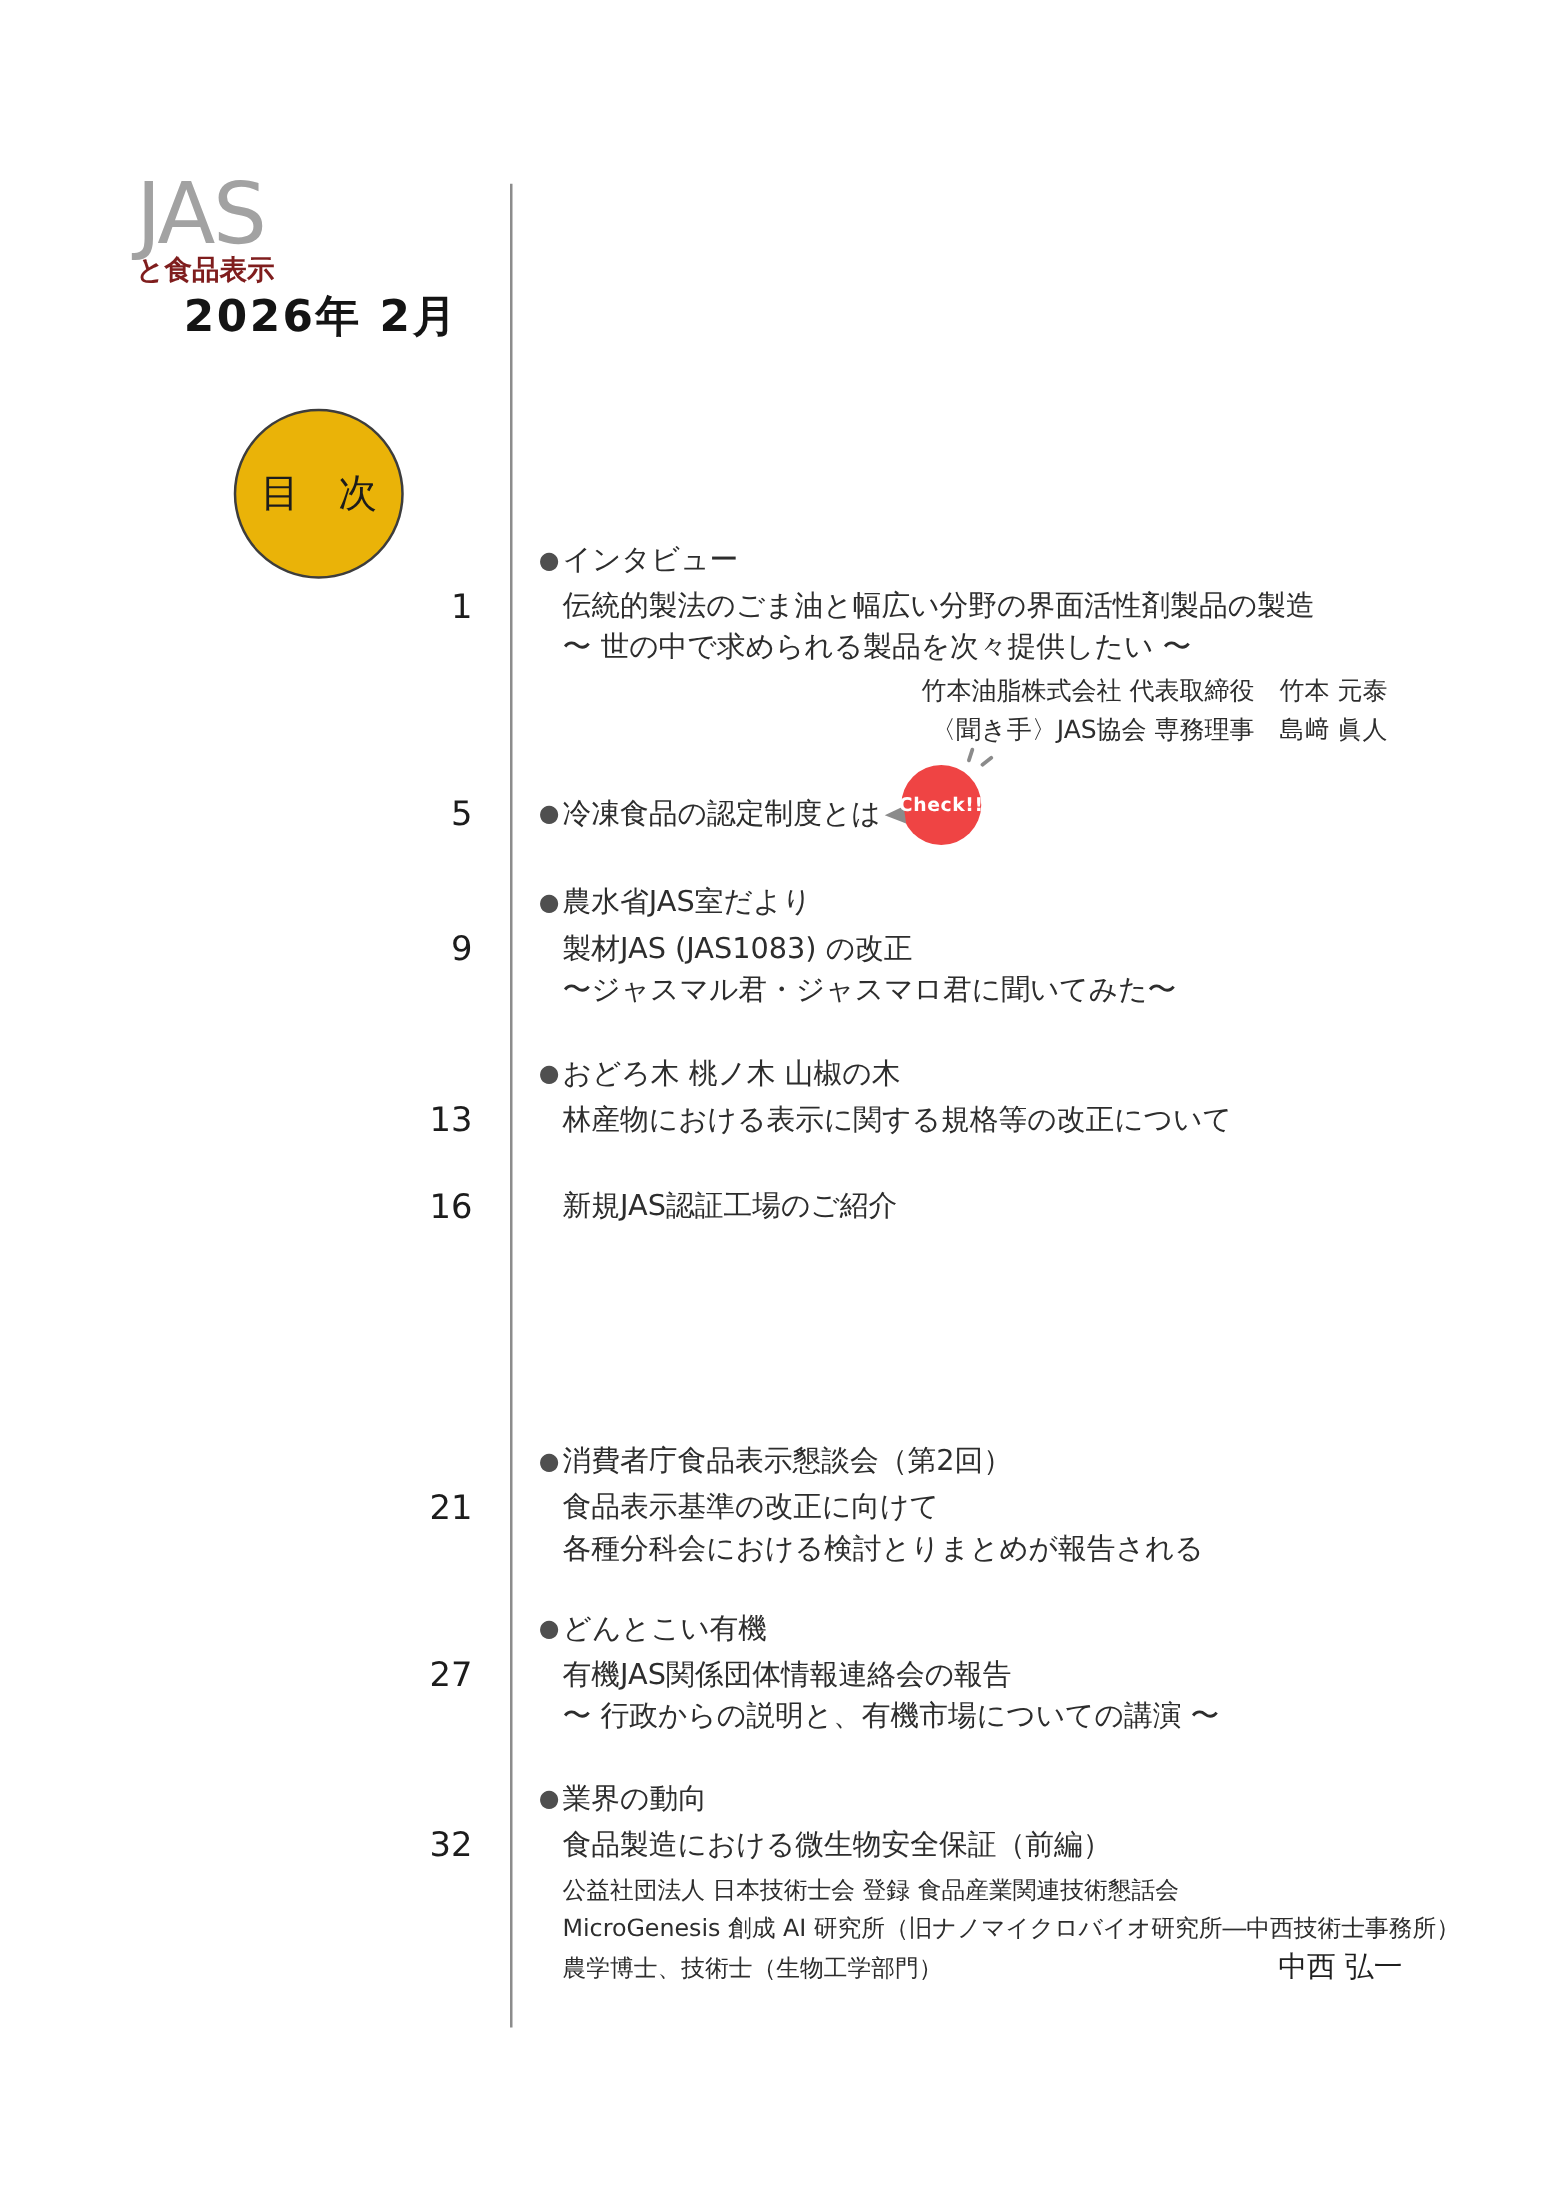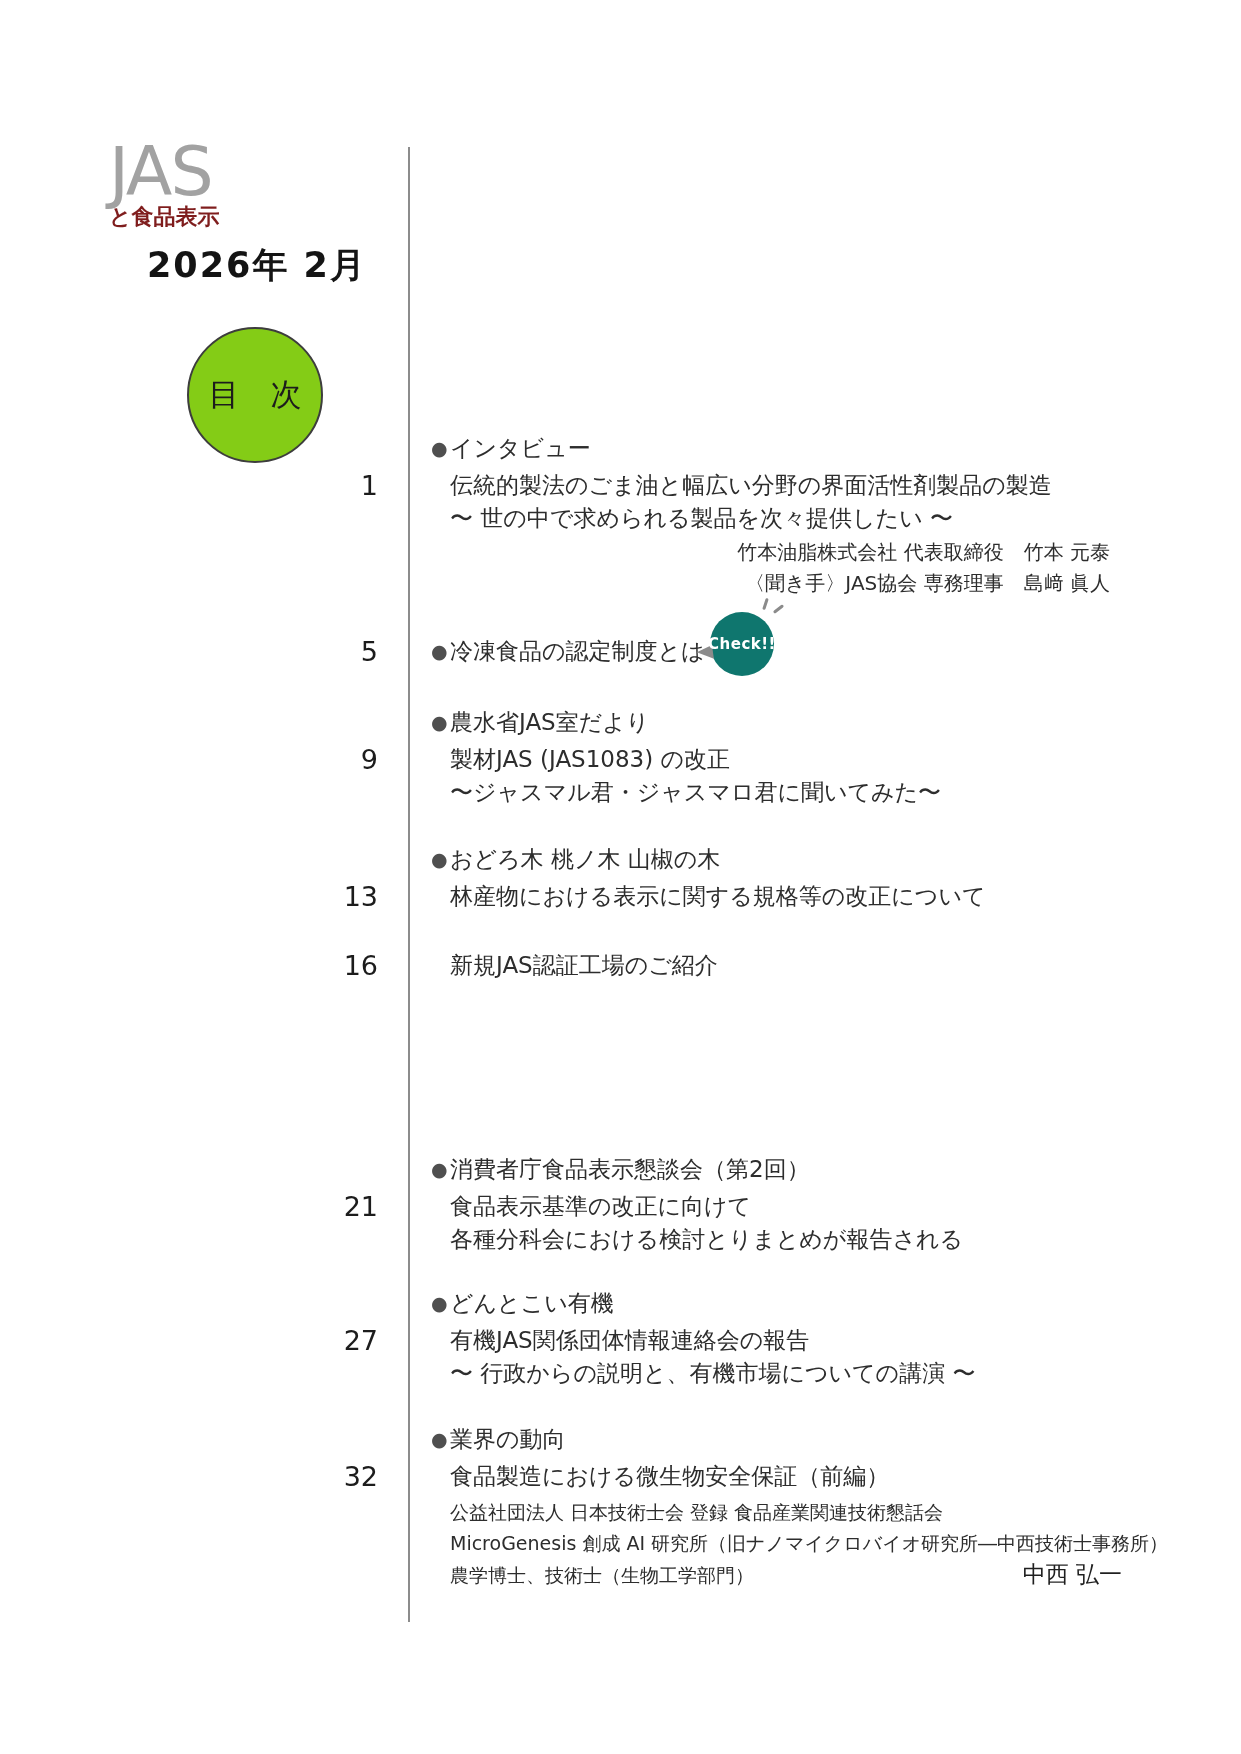--- a/index.html
+++ b/index.html
@@ -10,27 +10,27 @@
     margin:0 auto;
     background:#ffffff;
     font-family:"DejaVu Sans","Liberation Sans",sans-serif;
     color:#2d2d2d;
     overflow:hidden;
   }
   
   .masthead{position:absolute;left:103px;top:138px;display:flex;align-items:baseline;white-space:nowrap;flex-direction:column;}
   .logo-main{font-size:68px;line-height:1;color:#a2a2a2;letter-spacing:-2px;font-weight:400;}
   .logo-suffix{font-size:22px;line-height:1;color:#7f1d1d;margin-left:6px;font-weight:600;}
-  .issue{position:absolute;left:147px;top:230px;font-size:35px;font-weight:700;color:#141414;letter-spacing:2px;white-space:nowrap;margin-top:12px;}
+  .issue{position:absolute;left:147px;top:230px;font-size:35px;font-weight:700;color:#141414;letter-spacing:2px;white-space:nowrap;}
   
   .toc-circle{
     position:absolute;left:187px;top:327px;width:136px;height:136px;
     border:2px solid #3d3d3d;border-radius:50%;
     display:flex;align-items:center;justify-content:center;
-    box-sizing:border-box;background:#84cc16;
+    box-sizing:border-box;background:#eab308;
   }
   .toc-circle span{font-size:31px;color:#1c1c1c;white-space:pre;}
   
   .divider{position:absolute;left:408px;top:147px;width:2px;height:1475px;background:#8c8c8c;}
   
   .entry{position:absolute;left:450px;}
   .line{position:relative;height:33px;line-height:33px;font-size:23px;white-space:nowrap;}
   .cat{margin-bottom:4px;}
   .bullet{position:absolute;left:-19px;top:0;color:#4f4f4f;font-size:19px;}
   .bullet::before{content:"●";}
@@ -39,22 +39,22 @@
     text-align:right;font-size:27px;color:#1c1c1c;line-height:33px;
   }
   .credits{width:660px;text-align:right;margin-top:2px;}
   .credit{font-size:20px;line-height:31px;white-space:nowrap;}
   .smalls{margin-top:4px;width:672px;}
   .small{font-size:19px;line-height:31px;white-space:nowrap;color:#2d2d2d;}
   .author-line{display:flex;justify-content:space-between;align-items:baseline;}
   .author{font-size:23px;color:#1f1f1f;white-space:nowrap;}
   
   .check-badge{
-    position:absolute;left:260px;top:-23px;width:64px;height:64px;
-    background:#0f766e;border-radius:50%;
+    position:absolute;left:271px;top:-23px;width:64px;height:64px;
+    background:#ef4444;border-radius:50%;
   }
   .check-label{
     position:absolute;inset:0;display:flex;align-items:center;justify-content:center;
     color:#ffffff;font-weight:700;font-size:15px;letter-spacing:0.5px;line-height:1;
   }
   .tail{
     position:absolute;left:-13px;top:34px;width:0;height:0;
     border-right:16px solid #8b8b8b;border-top:5px solid transparent;border-bottom:9px solid transparent;
     transform:rotate(-8deg);
   }

